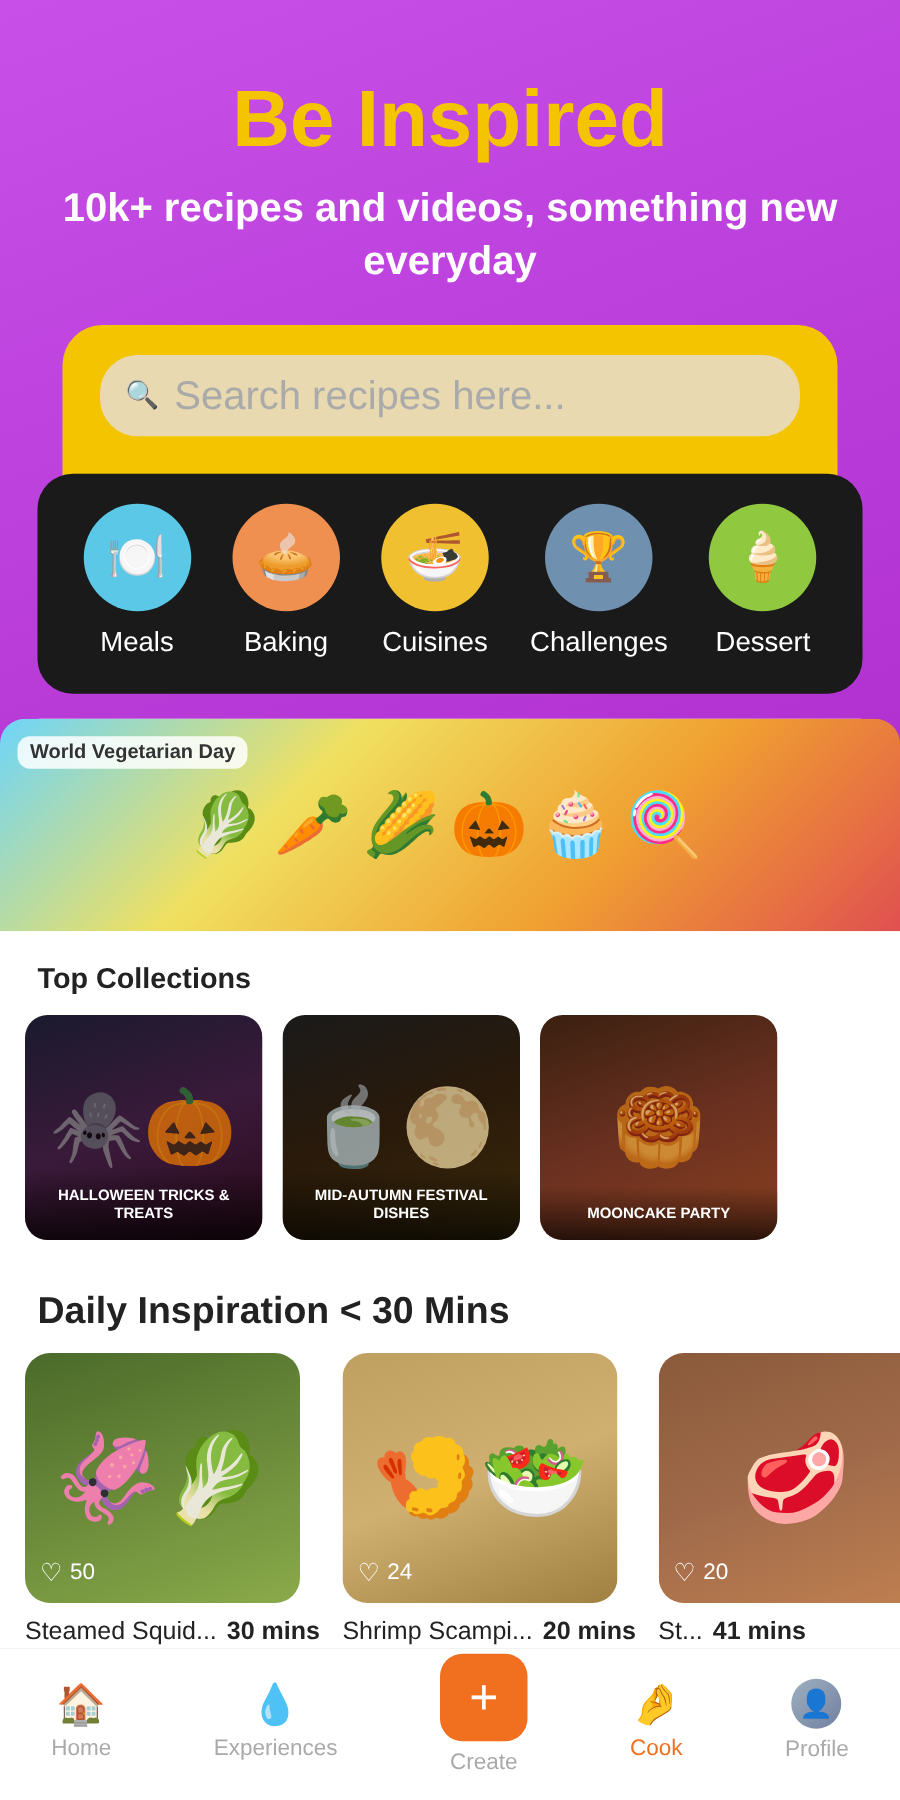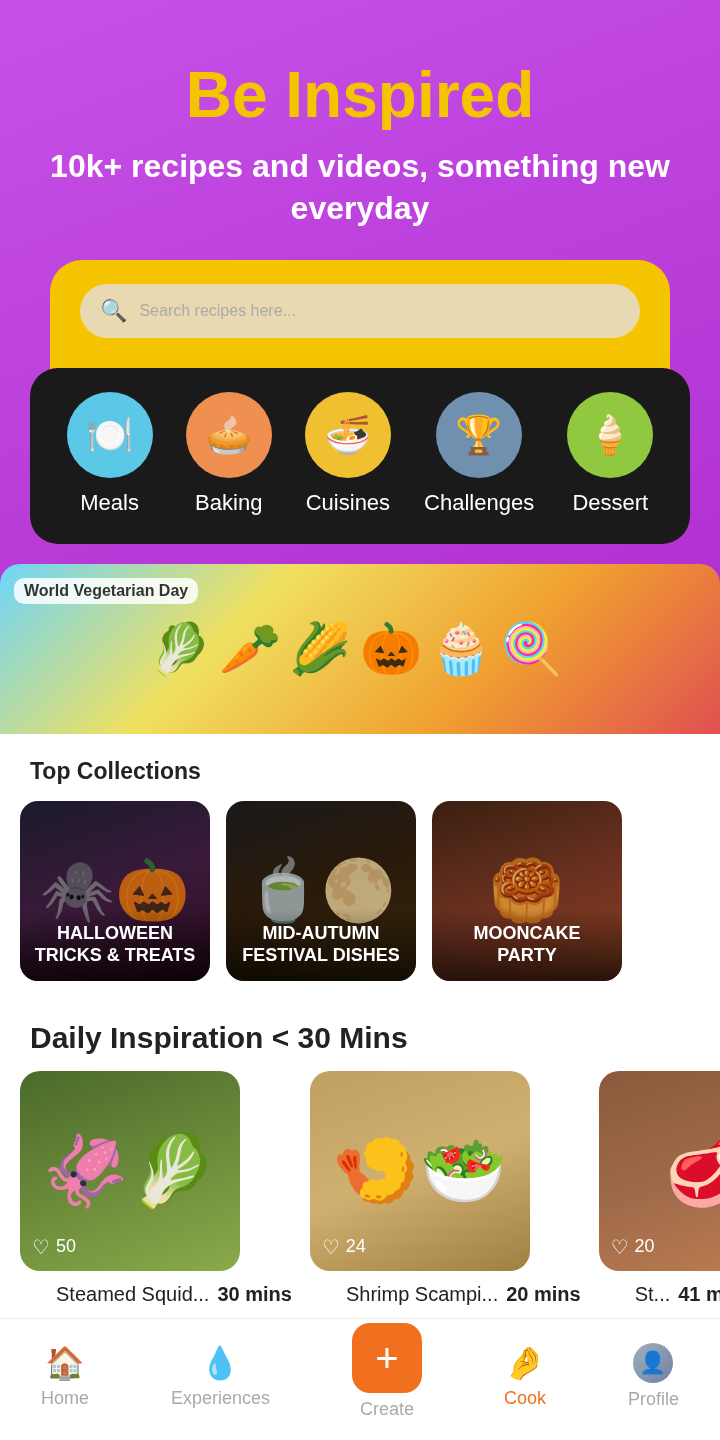--- a/index.html
+++ b/index.html
@@ -71,21 +71,21 @@
       display: flex;
       align-items: center;
       padding: 14px 20px;
       gap: 12px;
     }
     .search-icon-wrap {
       color: #888;
       font-size: 22px;
     }
     .search-input-text {
-      font-size: 16px;
+      font-size: 32px;
       color: #aaa;
     }
 
     
     .category-bar {
       background: #1a1a1a;
       border-radius: 28px;
       padding: 24px 20px 28px;
       width: 660px;
       display: flex;
@@ -199,21 +199,21 @@
     .collection-emoji {
       font-size: 60px;
       opacity: 0.7;
     }
     .collection-text {
       position: absolute;
       bottom: 0; left: 0; right: 0;
       padding: 14px 13px;
       background: linear-gradient(transparent, rgba(0,0,0,0.7));
       color: #fff;
-      font-size: 18px;
+      font-size: 12px;
       font-weight: 800;
       text-transform: uppercase;
       text-align: center;
       line-height: 1.2;
     }
 
     
     .daily-section {
       padding: 10px 0 20px;
     }
@@ -263,21 +263,20 @@
       color: #fff;
       font-size: 18px;
     }
     .heart-icon { font-size: 20px; }
     .heart-count { font-size: 18px; font-weight: 400; }
 
     .recipe-name {
       font-size: 20px;
       color: #222;
       font-weight: 500;
-      margin-left: 36px;
     }
     .recipe-time {
       font-size: 20px;
       font-weight: 700;
       color: #222;
     }
     .recipe-info {
       display: flex;
       gap: 8px;
       align-items: center;

